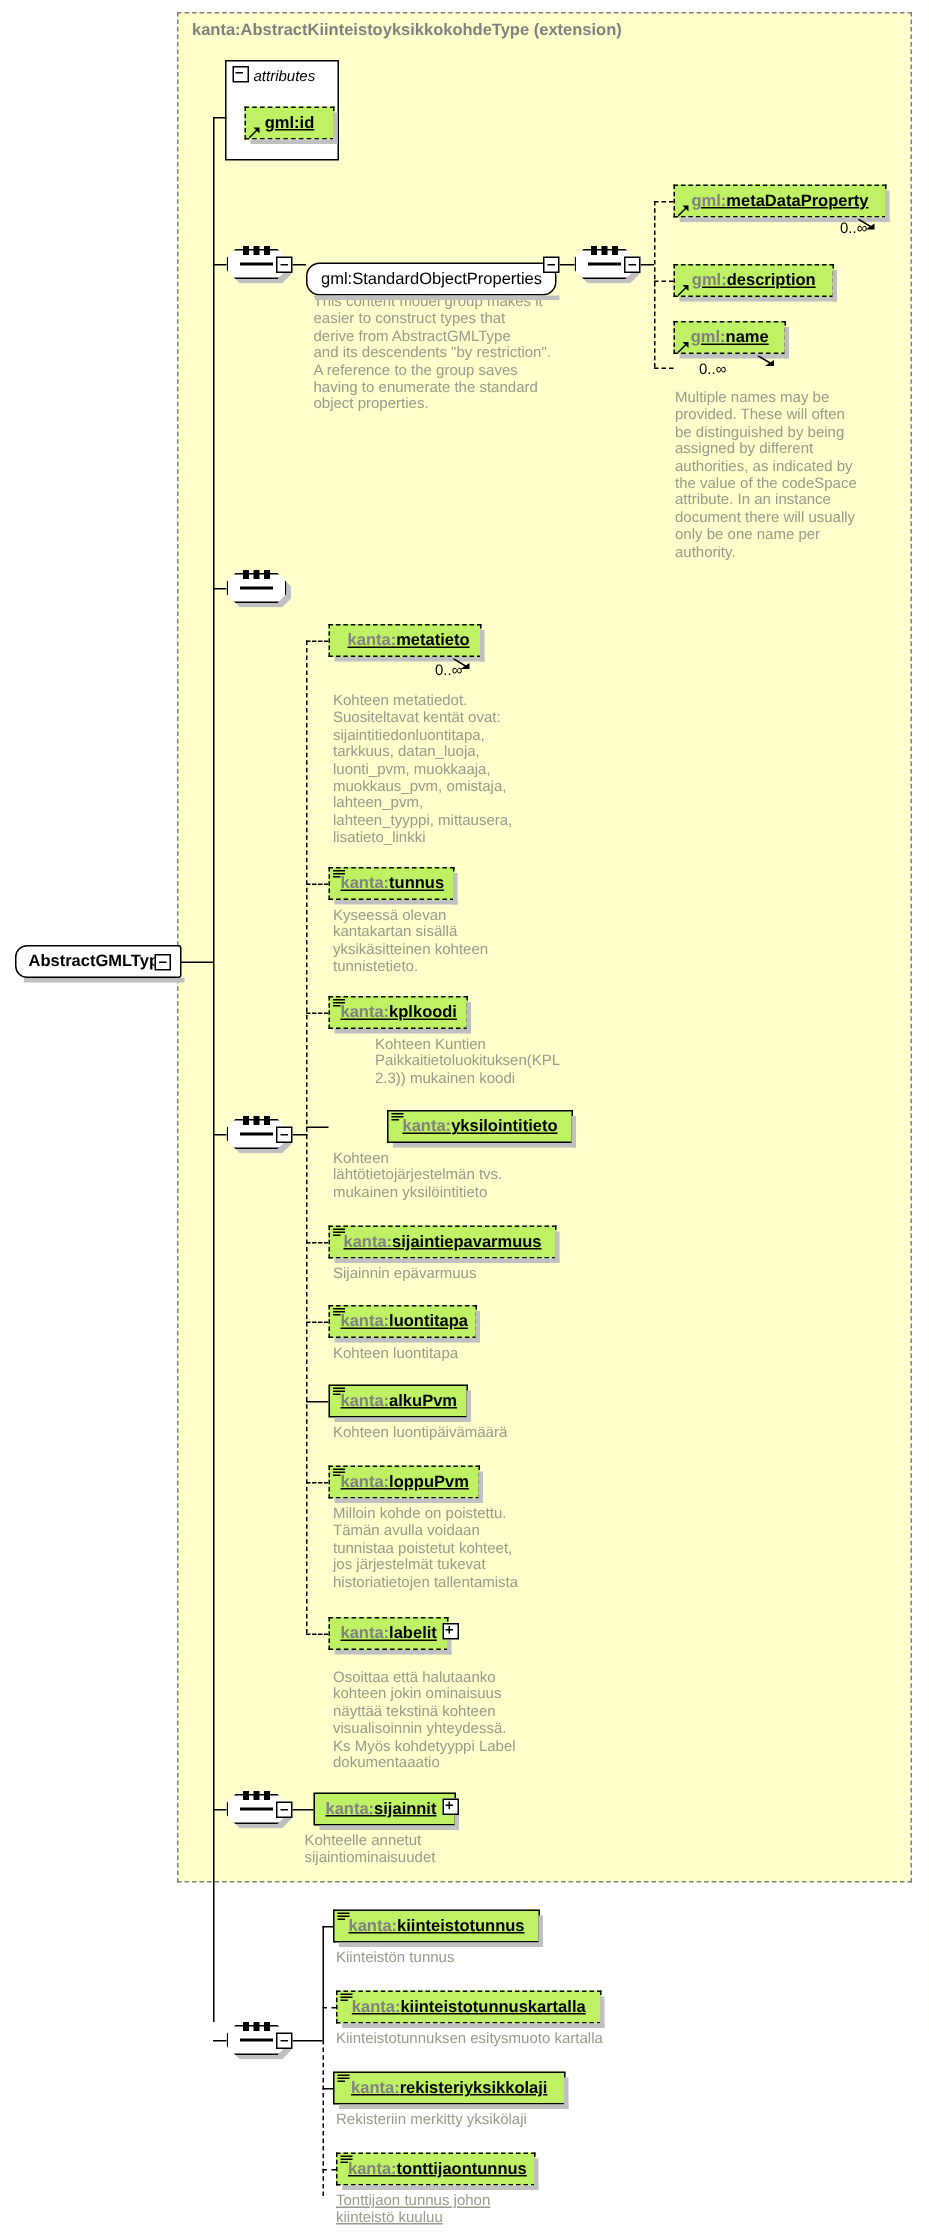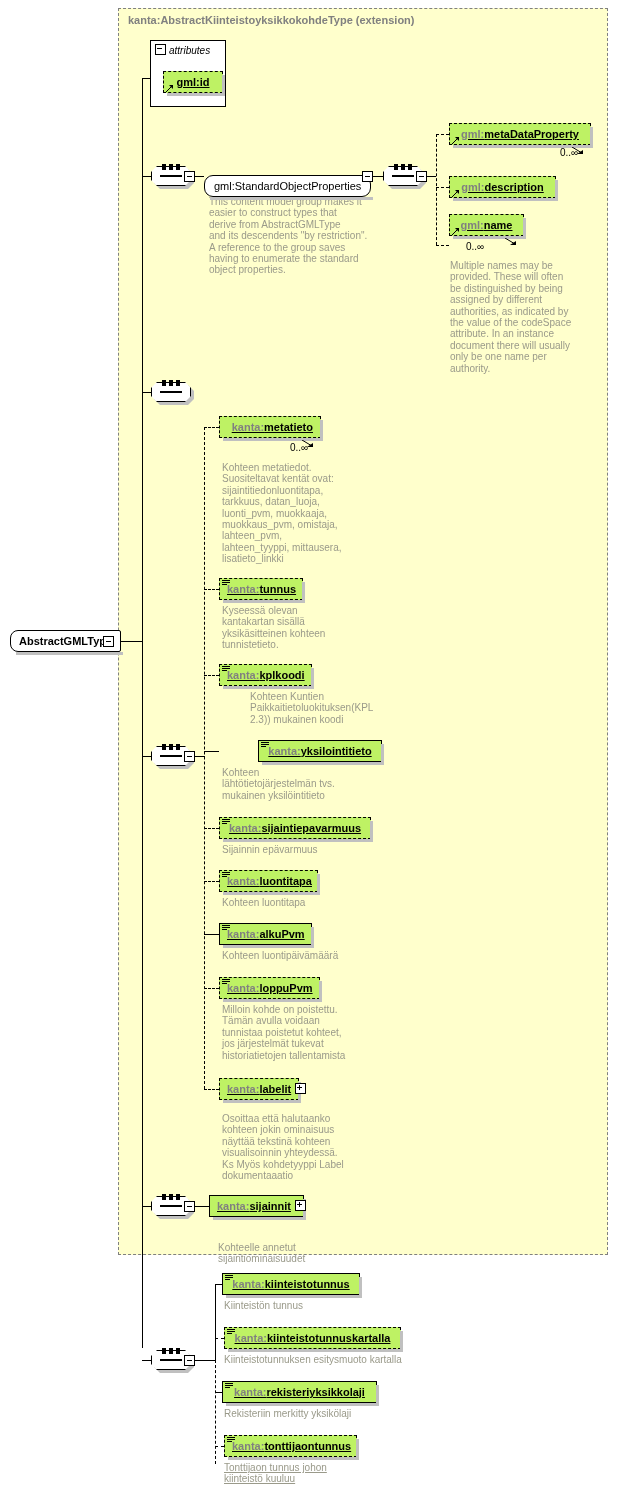--- a/index.html
+++ b/index.html
@@ -523,21 +523,21 @@
     <div class="d" style="left:11px;"></div>
       <div class="d" style="left:18px;"></div>
       <div class="d" style="left:25px;"></div>
   </div>
   <div class="connbox" style="left:184px; top:1201px;"></div>
   <div class="ln-h" style="left:195px; top:1206px; width:14px;"></div>
 
   <div class="node solid shadR" style="left:209px; top:1195px; width:95px;">
     <span class="ns">kanta:</span><span class="ln">sijainnit</span><span class="plus-sq"></span>
   </div>
-  <div class="ann" style="left:218px; top:1222px; width:160px;margin-top:20px;">Kohteelle annetut
+  <div class="ann" style="left:203px; top:1222px; width:160px;">Kohteelle annetut
 sijaintiominaisuudet</div>
 
   <div class="ln-h" style="left:142px; top:1360px; width:9px;"></div>
   <div class="seq" style="left:151px; top:1350px;">
     <div class="shad"></div>
       <div class="oct"></div>
     <div class="dots"></div>
     <div class="d" style="left:11px;"></div>
       <div class="d" style="left:18px;"></div>
       <div class="d" style="left:25px;"></div>

